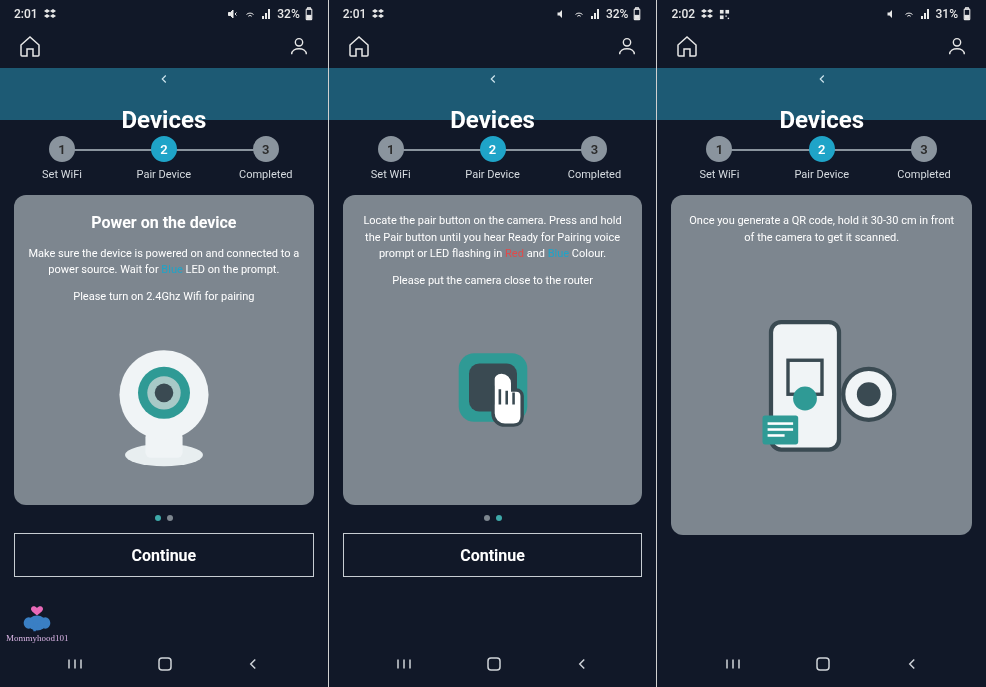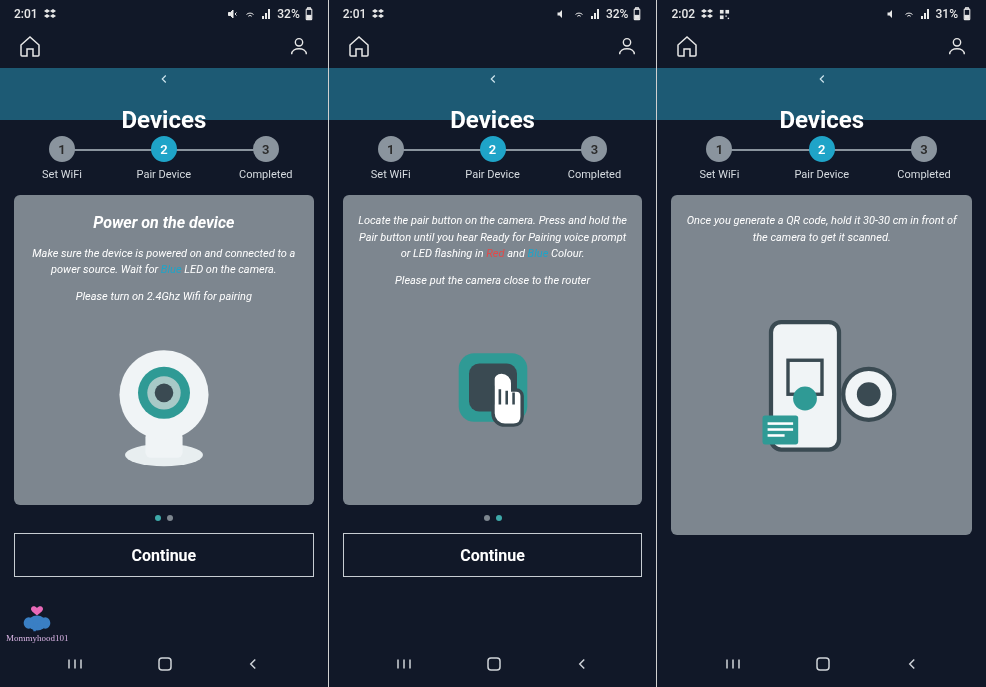--- a/index.html
+++ b/index.html
@@ -118,31 +118,30 @@
     right: 70px;
     height: 2px;
     background: #8a949e;
     z-index: 1;
   }
 
   
   .card {
     margin: 0 14px;
     background: #7d868f;
-    border-radius: 6px;
+    border-radius: 12px;
     flex: 1;
     display: flex;
     flex-direction: column;
     align-items: center;
     padding: 18px 14px 12px;
     text-align: center;
     color: #fff;
     overflow: hidden;
     max-height: 310px;
-    font-style: italic;
   }
   .card-title {
     font-size: 16px;
     font-weight: 700;
     margin-bottom: 12px;
     line-height: 1.3;
   }
   .card-body {
     font-size: 11px;
     line-height: 1.5;
@@ -293,21 +292,21 @@
       </div>
       <div class="step">
         <div class="step-circle">3</div>
         <div class="step-label">Completed</div>
       </div>
     </div>
 
     <div class="card">
       <div class="card-title">Power on the device</div>
       <div class="card-body">
-        <span>Make sure the device is powered on and connected to a power source. Wait for </span><span class="hl-blue">Blue</span><span> LED on the camera.</span>
+        <span>Make sure the device is powered on and connected to a power source. Wait for </span><span class="hl-blue">Blue</span><span> LED on the prompt.</span>
       </div>
       <div class="card-body">Please turn on 2.4Ghz Wifi for pairing</div>
       <div class="illus">
         <svg width="130" height="130" viewBox="0 0 140 140">
           <ellipse cx="70" cy="125" rx="42" ry="12" fill="#e8eef0"></ellipse>
           <rect x="50" y="100" width="40" height="28" rx="6" fill="#f0f4f6"></rect>
           <circle cx="70" cy="60" r="48" fill="#f0f4f6"></circle>
           <circle cx="70" cy="58" r="28" fill="#2f9a95"></circle>
           <circle cx="70" cy="58" r="18" fill="#a8c9c7"></circle>
           <circle cx="70" cy="58" r="10" fill="#3a4a52"></circle>

